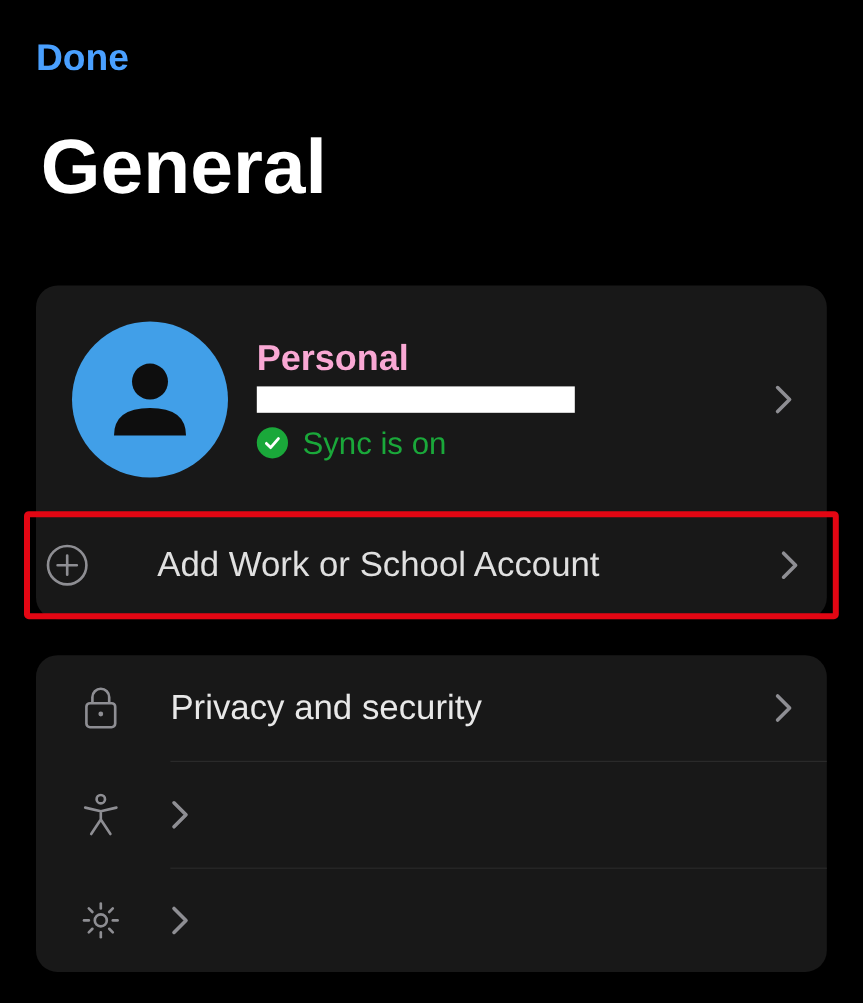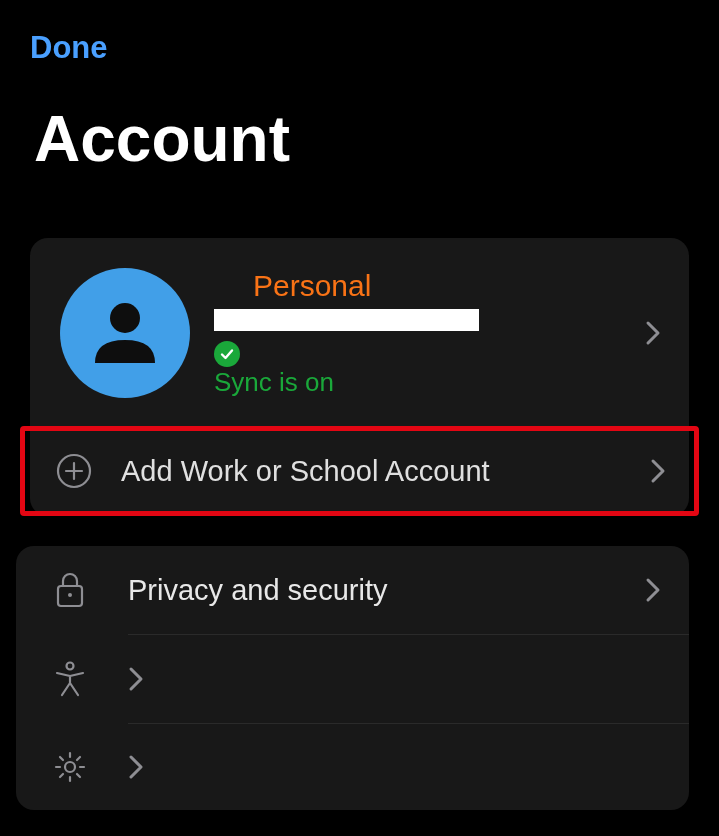--- a/index.html
+++ b/index.html
@@ -50,35 +50,33 @@
       align-items: center;
       justify-content: center;
       flex-shrink: 0;
     }
     .account-info {
       flex: 1;
       padding-left: 24px;
     }
     .account-name {
       font-size: 30px;
-      font-weight: 400;
-      color: #f97316;
-      margin-left: 39px;
+      font-weight: 700;
+      color: #f9a8d4;
     }
     .email-redacted {
       margin-top: 6px;
       width: 265px;
       height: 22px;
       background: #ffffff;
     }
     .sync-row {
       display: flex;
-      align-items: flex-start;
+      align-items: center;
       margin-top: 10px;
-      flex-direction: column;
     }
     .check-circle {
       width: 26px;
       height: 26px;
       border-radius: 50%;
       background: #1aa83a;
       display: flex;
       align-items: center;
       justify-content: center;
       margin-right: 12px;
@@ -93,41 +91,42 @@
       padding-right: 4px;
     }
     .highlight-wrap {
       border: 5px solid #e30613;
       border-radius: 4px;
       margin: 0 -10px -6px -10px;
     }
     .add-account-row {
       display: flex;
       align-items: center;
-      padding: 22px 24px 22px 30px;
-      cursor: pointer;
+      padding: 22px 24px 22px 12px;
+      cursor: pointer;
+      gap: 28px;
     }
     .plus-circle-wrap {
       width: 38px;
       display: flex;
       align-items: center;
       justify-content: center;
       margin-right: 28px;
     }
     .add-label {
       flex: 1;
       font-size: 29px;
       font-weight: 400;
       color: #e0e0e0;
     }
     .menu-section {
       margin-top: 36px;
       background: #181818;
       border-radius: 18px;
-      margin-left: 16px;
+      margin-left: 30px;
       margin-right: 30px;
     }
     .menu-row {
       display: flex;
       align-items: center;
       padding: 26px 24px 26px 36px;
       cursor: pointer;
     }
     .menu-row .icon-slot {
       width: 36px;
@@ -149,21 +148,21 @@
     }
     svg { display: block; }
   </style>
 </head>
 <body>
 
 <div class="header">
   <button class="done-btn">Done</button>
 </div>
 
-<h1 class="title">Account</h1>
+<h1 class="title">General</h1>
 
 <div class="section">
   <div class="account-row">
     <div class="avatar">
       <svg width="90" height="90" viewBox="0 0 90 90">
         <circle cx="45" cy="30" r="15" fill="#0e0e0e"></circle>
         <path d="M 15 75 Q 15 52 45 52 Q 75 52 75 75 Z" fill="#0e0e0e"></path>
       </svg>
     </div>
     <div class="account-info">

